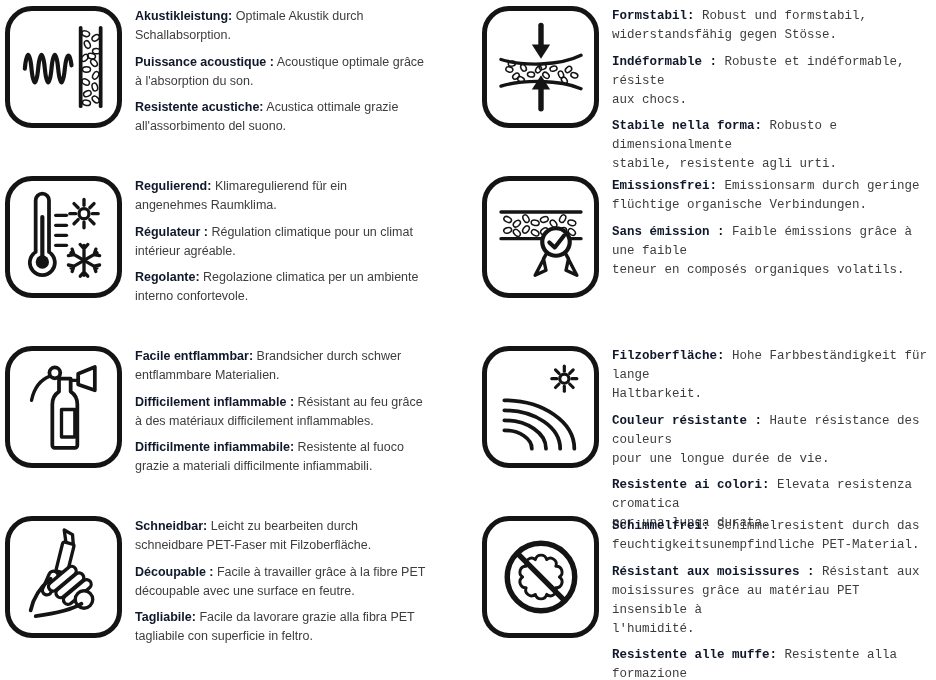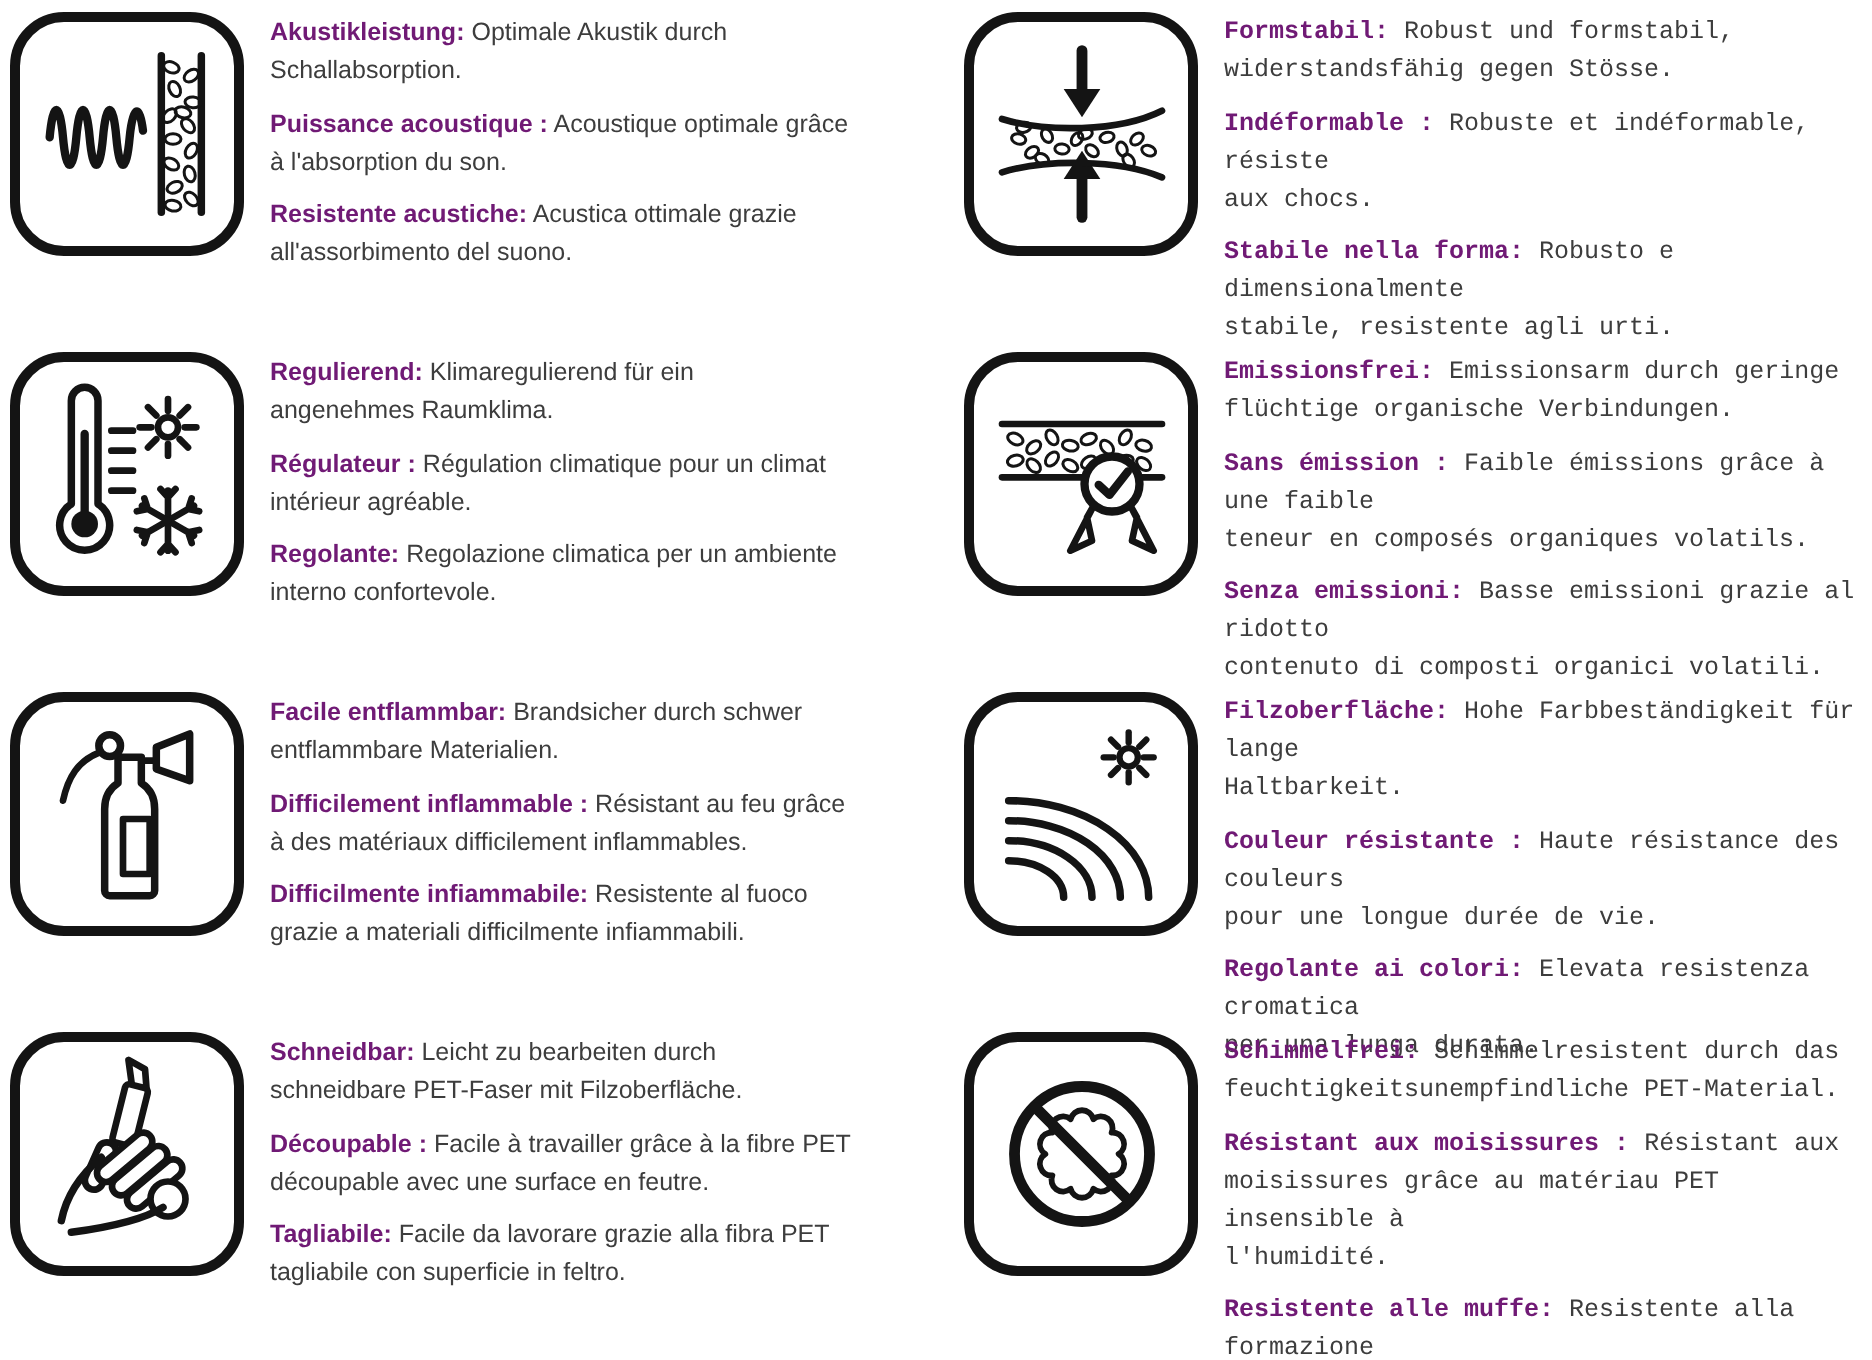--- a/index.html
+++ b/index.html
@@ -11,21 +11,21 @@
   .cell{display:flex;align-items:flex-start;box-sizing:border-box;padding-top:6px;}
   .cell.left{padding-left:5px;}
   .cell.right{padding-left:14px;font-family:Liberation Mono, monospace;}
   .iconbox{
     flex:none;width:107px;height:112px;background:#fff;
     border:5px solid #141414;border-radius:27px;
     display:flex;align-items:center;justify-content:center;
   }
   .txt{margin-left:13px;width:340px;padding-top:1px;}
   .txt p{margin:0 0 7.5px;font-size:12.5px;line-height:1.52;color:#3d3d3d;white-space:pre-line;}
-  .txt b{color:#701a75;font-weight:700;}
+  .txt b{color:#0f172a;font-weight:700;}
   svg{display:block;}
 </style>
 </head>
 <body>
 
 <div class="grid">
 
   <section class="cell left">
     <div class="iconbox">
       <svg width="100" height="104" viewBox="0 0 120 120" fill="none" stroke="#141414" stroke-linecap="round" stroke-linejoin="round">
@@ -179,22 +179,20 @@
         <path d="M89,79 L103,106 L90,100 L93,86 Z" fill="#ffffff" stroke-width="4"></path>
         <circle cx="78" cy="66" r="16.5" fill="#ffffff" stroke-width="5"></circle>
         <polyline points="70,66.5 76.5,72.5 87.5,58.5" stroke-width="5"></polyline>
       </svg>
     </div>
     <div class="txt">
       <p><b>Emissionsfrei:</b> <span>Emissionsarm durch geringe
 flüchtige organische Verbindungen.</span></p>
       <p><b>Sans émission :</b> <span>Faible émissions grâce à une faible
 teneur en composés organiques volatils.</span></p>
-      <p><b>Senza emissioni:</b> <span>Basse emissioni grazie al ridotto
-contenuto di composti organici volatili.</span></p>
     </div>
   </section>
 
   <section class="cell left">
     <div class="iconbox">
       <svg width="100" height="104" viewBox="0 0 120 120" fill="none" stroke="#141414" stroke-linecap="round" stroke-linejoin="round">
         <path stroke-width="4.5" d="M49,109 H73 A3,3 0 0 0 76,106 V57 C76,49 72,44 68,41.5 V26 H54 V41.5 C50,44 46,49 46,57 V106 A3,3 0 0 0 49,109 Z"></path>
         <rect x="57" y="63" width="16" height="33" stroke-width="4"></rect>
         <circle cx="49" cy="19" r="6.5" stroke-width="4.5"></circle>
         <line x1="68" y1="28" x2="77" y2="28" stroke-width="4"></line>
@@ -232,21 +230,21 @@
           <line x1="88" y1="35" x2="88" y2="41"></line>
             <line x1="94.4" y1="32.4" x2="98.6" y2="36.6"></line>
         </g>
       </svg>
     </div>
     <div class="txt">
       <p><b>Filzoberfläche:</b> <span>Hohe Farbbeständigkeit für lange
 Haltbarkeit.</span></p>
       <p><b>Couleur résistante :</b> <span>Haute résistance des couleurs
 pour une longue durée de vie.</span></p>
-      <p><b>Regolante ai colori:</b> <span>Elevata resistenza cromatica
+      <p><b>Resistente ai colori:</b> <span>Elevata resistenza cromatica
 per una lunga durata.</span></p>
     </div>
   </section>
 
   <section class="cell left">
     <div class="iconbox">
       <svg width="100" height="104" viewBox="0 0 120 120" fill="none" stroke="#141414" stroke-linecap="round" stroke-linejoin="round">
         <g stroke-width="4" fill="#ffffff">
           <path d="M58,20 L52,5 L63,8 L67,20 Z" transform="rotate(14 62 38)"></path>
           <rect x="54" y="19" width="14" height="36" rx="2.5" transform="rotate(14 62 38)"></rect>

